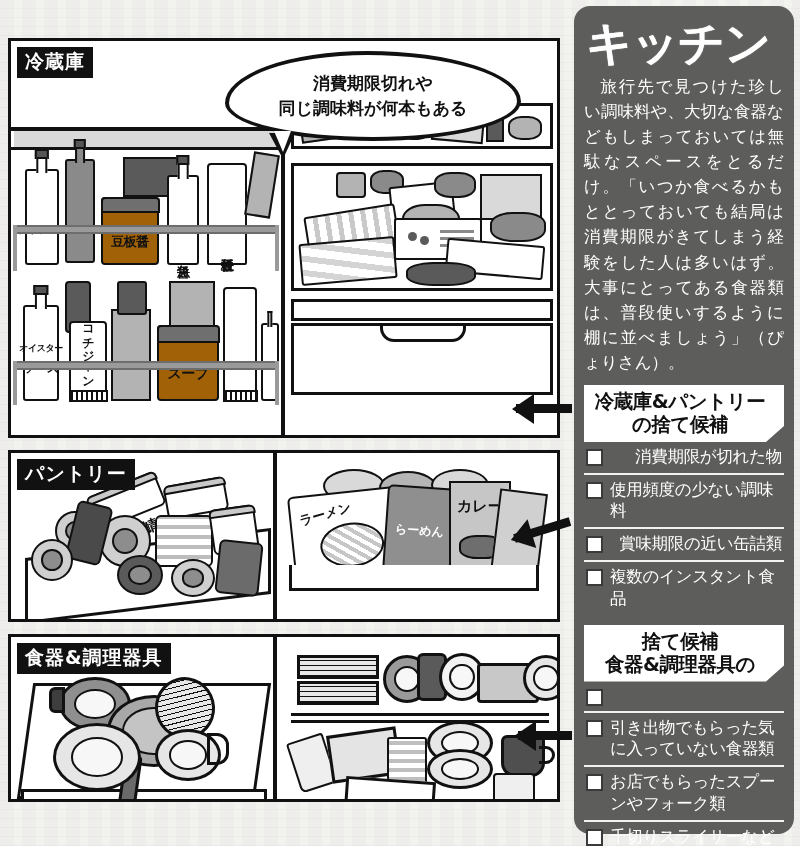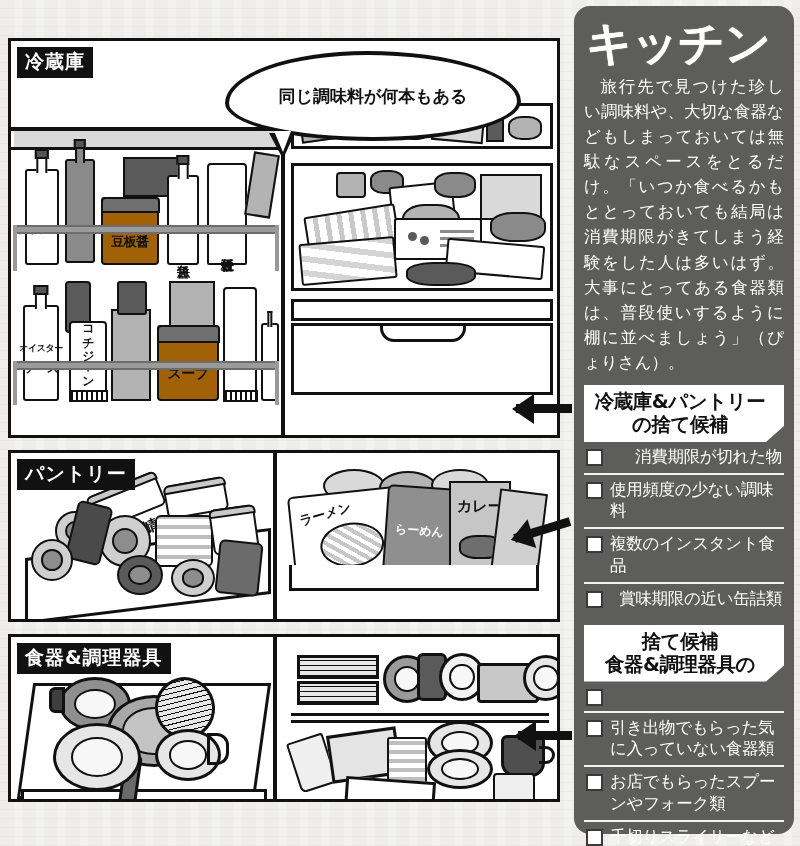--- a/index.html
+++ b/index.html
@@ -263,20 +263,21 @@
         <div class="food-blob grey3" style="left:196px;top:46px;width:56px;height:30px;"></div>
       </div>
 
       <div class="shelf-box" style="left:4px;top:252px;width:262px;height:22px;"></div>
       <div class="shelf-box" style="left:4px;top:276px;width:262px;height:72px;">
         <div class="layer" style="left:86px;top:0;width:86px;height:16px;border:3px solid #111;border-top:none;border-radius:0 0 14px 14px;box-sizing:border-box;"></div>
       </div>
     </div>
 
     <div class="bubble" id="bubble-fridge">
+      <div class="line">消費期限切れや</div>
       <div class="line">同じ調味料が何本もある</div>
       <div class="tail"></div>
     </div>
   </div>
 
   <div class="panel" id="panel-pantry">
     <div class="panel-tag" id="tag-pantry">パントリー</div>
 
     <div class="layer" style="left:262px;top:0;width:4px;height:168px;background:#111;"></div>
 
@@ -381,25 +382,25 @@
     <li class="check-item">
       <span class="checkbox"></span>
       <span class="check-label">消費期限が切れた物</span>
     </li>
     <li class="check-item">
       <span class="checkbox"></span>
       <span class="check-label">使用頻度の少ない調味料</span>
     </li>
     <li class="check-item">
       <span class="checkbox"></span>
+      <span class="check-label">賞味期限の近い缶詰類</span>
+    </li>
+    <li class="check-item">
+      <span class="checkbox"></span>
       <span class="check-label">複数のインスタント食品</span>
-    </li>
-    <li class="check-item">
-      <span class="checkbox"></span>
-      <span class="check-label">賞味期限の近い缶詰類</span>
     </li>
   </ul>
 
   <div class="section-head">
     <div>捨て候補</div>
     <div>食器&amp;調理器具の</div>
   </div>
   <ul class="checklist">
     <li class="check-item">
       <span class="checkbox"></span>

